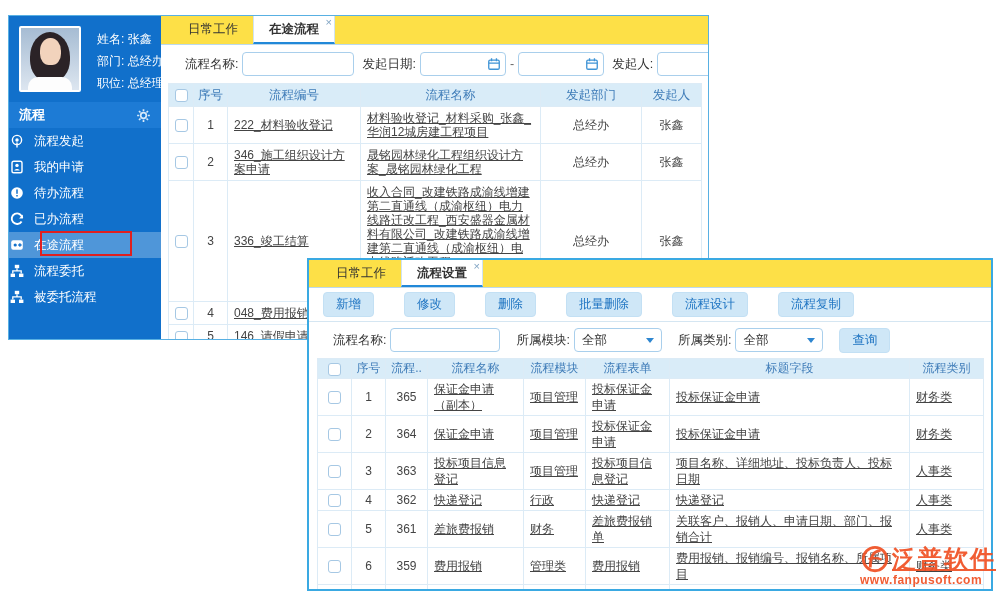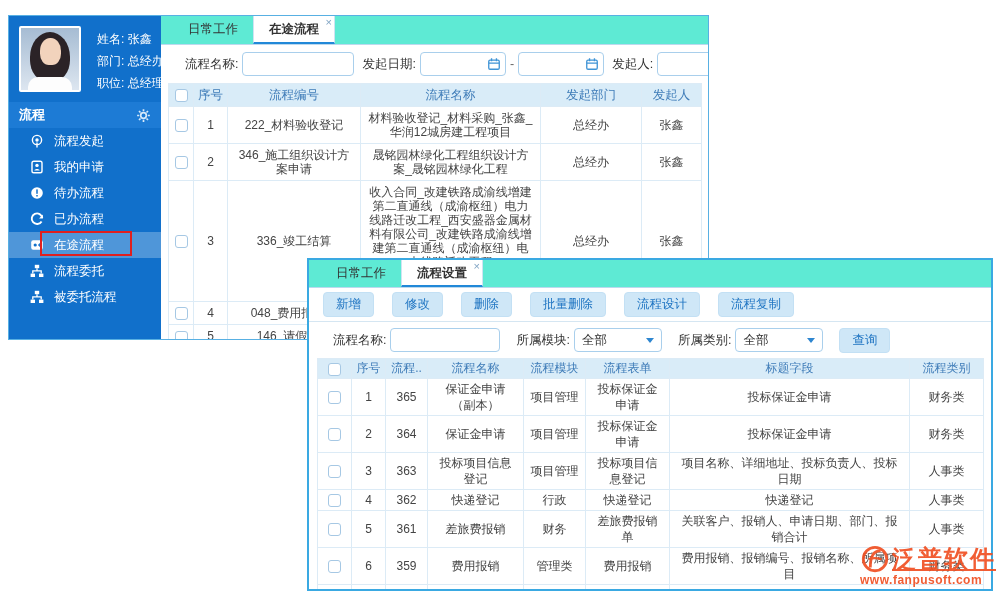--- a/index.html
+++ b/index.html
@@ -14,63 +14,63 @@
   .profile { display:flex; padding:10px 6px 8px 10px; }
   .photo { width:62px; height:66px; background:linear-gradient(180deg,#a6bcd3,#dde6f0);
     border:2px solid #fff; border-radius:2px; position:relative; overflow:hidden; flex:none; }
   .photo .hair { position:absolute; left:9px; top:4px; width:40px; height:50px; background:#2b2327; border-radius:50% 50% 44% 44%; }
   .photo .face { position:absolute; left:19px; top:10px; width:21px; height:27px; background:#f2d3bc; border-radius:48% 48% 42% 42%; }
   .photo .shirt { position:absolute; left:7px; bottom:-2px; width:44px; height:15px; background:#fdfdfd; border-radius:10px 10px 0 0; }
   .p-info { margin-left:16px; font-size:12px; line-height:22px; padding-top:2px; white-space:nowrap; }
   .section-head { height:26px; background:#1d7bd5; display:flex; align-items:center; justify-content:space-between;
     padding:0 10px; font-size:13px; font-weight:bold; }
   .gear { width:15px; height:15px; cursor:pointer; }
-  .menu .menu-item { height:26px; display:flex; align-items:center; padding-left:20px; font-size:12.5px; cursor:pointer; }
+  .menu .menu-item { height:26px; display:flex; align-items:center; padding-left:0; font-size:12.5px; cursor:pointer; }
   .menu .menu-item.selected { background:#4f96d9; }
   .menu .icon { width:16px; height:16px; margin-right:9px; flex:none; display:inline-flex; }
   .annotation-box { position:absolute; left:31px; top:215px; width:92px; height:25px;
     border:2px solid #e01f1f; z-index:6; pointer-events:none; }
 
   .back-main { flex:1; display:flex; flex-direction:column; background:#fff; overflow:hidden; }
 
   
-  .tabstrip { height:29px; background:#5eead4; border-bottom:1px solid #bcd9ee; display:flex; padding-left:12px; flex:none; }
+  .tabstrip { height:29px; background:#fde047; border-bottom:1px solid #bcd9ee; display:flex; padding-left:12px; flex:none; }
   .tab { padding:0 15px; line-height:27px; font-size:12.5px; color:#333; cursor:pointer; position:relative; }
   .tab.active { background:#fff; font-weight:bold; border-left:1px solid #cfe3f2; border-right:1px solid #cfe3f2;
     border-bottom:2px solid #2188d8; line-height:26px; }
   .tab .close { position:absolute; top:1px; right:2px; font-size:11px; font-weight:normal; color:#7fa3c3; line-height:10px; cursor:pointer; }
 
   
   .filterbar { display:flex; align-items:center; padding:0 16px; flex:none; font-size:12.5px; color:#333; }
   .back-main .filterbar { height:38px; }
   .fl { margin:0 4px 0 8px; white-space:nowrap; }
   .tinput { height:24px; border:1px solid #a9cfec; border-radius:4px; background:#fff; outline:none;
     font-size:12px; padding:0 6px; font-family:inherit; }
   .datewrap { position:relative; display:inline-flex; align-items:center; }
   .datewrap .cal { position:absolute; right:5px; width:14px; height:14px; pointer-events:none; }
   .dash { margin:0 4px; color:#666; }
 
   
   table { border-collapse:collapse; table-layout:fixed; }
   th, td { border:1px solid #dcebf6; overflow:hidden; }
   thead th { background:#d9ecf8; color:#3f7cb8; font-weight:normal; font-size:12.5px; text-align:center; }
   tbody td { font-size:12px; color:#444; background:#fff; }
-  .al { text-align:center; } .ac { text-align:center; }
+  .al { text-align:left;text-decoration:underline; } .ac { text-align:center; }
   .cb { width:13px; height:13px; border:1px solid #a6c8e4; border-radius:3px; background:#fff; display:inline-block;
     vertical-align:middle; cursor:pointer; }
 
   .back-table { margin:0 7px; width:533px; }
   .back-table thead th { height:23px; }
   .back-table tbody td { padding:4px 6px; line-height:14px; }
 
   
   .front-window { position:absolute; left:307px; top:258px; width:686px; height:333px;
     border:2px solid #3aa9e2; background:#fff; z-index:10; display:flex; flex-direction:column; overflow:hidden; }
   .front-window .tabstrip { height:28px; }
-  .toolbar { display:flex; gap:18px; padding:4px 14px; border-bottom:1px solid #d5e6f2; flex:none; align-items:center; }
+  .toolbar { display:flex; gap:30px; padding:4px 14px; border-bottom:1px solid #d5e6f2; flex:none; align-items:center; }
   .btn { background:#cfe7f7; color:#1e74c2; border:1px solid #c3e0f4; border-radius:4px; padding:3px 12px;
     font-size:12.5px; font-family:inherit; cursor:pointer; white-space:nowrap; }
   .front-window .filterbar { height:36px; }
   .dropdown { width:88px; height:24px; border:1px solid #a9cfec; border-radius:4px; background:#fff;
     display:inline-flex; align-items:center; justify-content:space-between; padding:0 7px; cursor:pointer; }
   .dropdown .caret { width:0; height:0; border-left:4px solid transparent; border-right:4px solid transparent;
     border-top:5px solid #2e86d0; }
   .front-table { margin:0 8px; width:666px; }
   .front-table thead th { height:20px; font-size:12px; }
   .front-table tbody td { padding:2px 6px; line-height:16px; }

